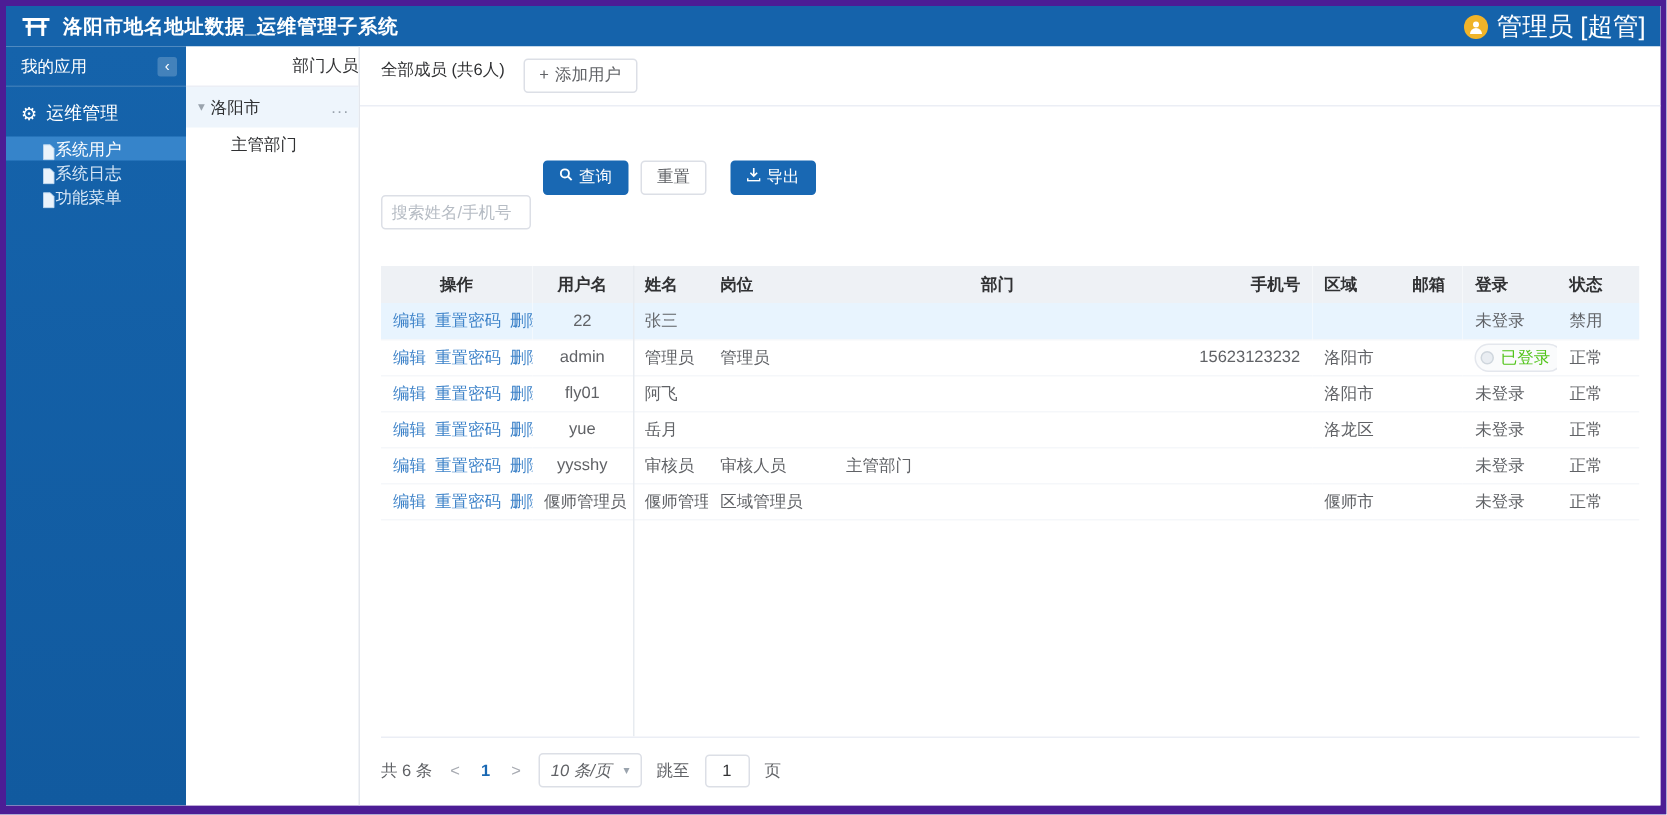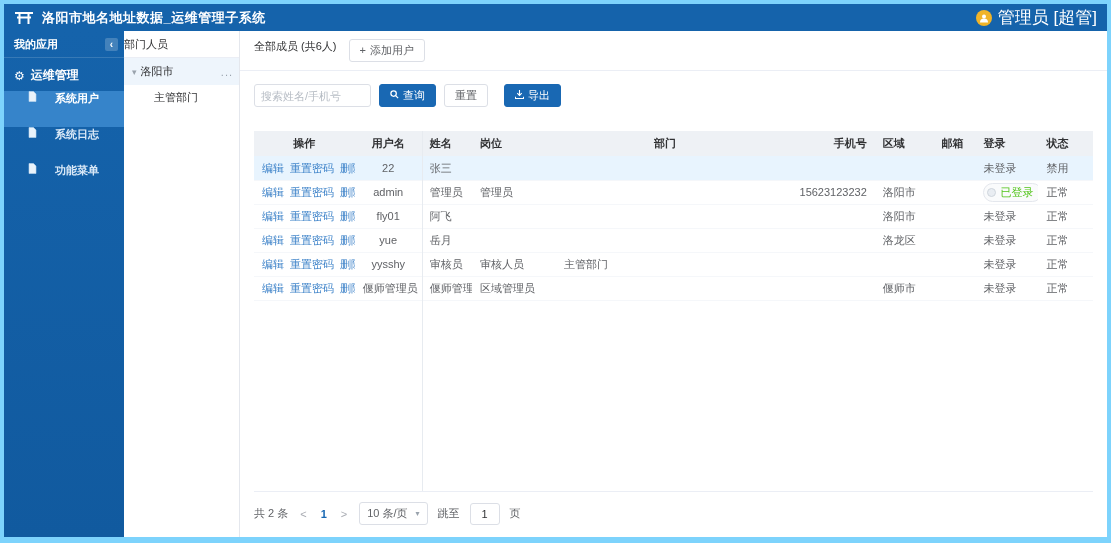--- a/index.html
+++ b/index.html
@@ -1,56 +1,56 @@
 <!DOCTYPE html>
 <html><head>
 <meta charset="utf-8">
 <style>
   * { box-sizing: border-box; margin: 0; padding: 0; }
   body { font-family: "Liberation Sans", "DejaVu Sans", sans-serif; background:#9db8d2; }
-  .frame { width:1111px; height:543px; background:#7dd3fc; padding:4px 4px 6px 4px; }
+  .frame { width:1111px; height:543px; background:#4c1d95; padding:4px 4px 6px 4px; }
   .app { width:100%; height:100%; display:flex; flex-direction:column; background:#fff; overflow:hidden; }
 
   
   .topbar { height:27px; background:#1563ab; display:flex; align-items:center; padding:0 10px; color:#fff; flex:0 0 auto; }
   .logo { display:flex; align-items:center; margin-right:8px; }
   .app-title { font-size:13px; font-weight:bold; letter-spacing:.5px; }
   .top-right { margin-left:auto; display:flex; align-items:center; gap:6px; font-size:17px; }
   .avatar { width:16px; height:16px; border-radius:50%; background:#f0b429; display:flex; align-items:center; justify-content:center; }
 
   
   .layout { flex:1; display:flex; min-height:0; }
 
   
-  .sidebar { width:120px; background:linear-gradient(#1563ab,#115a9f); color:#dce9f7; flex:0 0 auto; font-size:11px;font-weight:bold; }
+  .sidebar { width:120px; background:linear-gradient(#1563ab,#115a9f); color:#dce9f7; flex:0 0 auto; font-size:11px; }
   .side-head { height:27px; display:flex; align-items:center; justify-content:space-between; padding:0 6px 0 10px; color:#fff; border-bottom:1px solid rgba(255,255,255,.15); }
   .collapse-btn { width:13px; height:13px; background:rgba(255,255,255,.2); border-radius:2px; display:flex; align-items:center; justify-content:center; font-size:10px; cursor:pointer; color:#fff; }
   .side-group { display:flex; align-items:center; gap:6px; padding:9px 0 7px 10px; color:#fff; font-size:12px; }
   .gear { font-size:12px; line-height:1; }
-  .side-item { height:36px; display:flex; align-items:flex-start; gap:18px; padding-left:24px; cursor:pointer; color:#d9e8f7; }
+  .side-item { height:16px; display:flex; align-items:flex-end; gap:0; padding-left:24px; cursor:pointer; color:#d9e8f7; }
   .side-item.active { background:#3684ca; color:#fff; }
   .doc-ic { display:flex; }
 
   
   .treepanel { width:116px; background:#fff; border-right:1px solid #e4e7ed; flex:0 0 auto; font-size:11px; color:#303133; }
-  .tree-title { height:27px; line-height:27px; border-bottom:1px solid #ebeef5; }
+  .tree-title { height:27px; line-height:27px; padding-left:10px; border-bottom:1px solid #ebeef5;text-align:right; }
   .tree-node { height:27px; display:flex; align-items:center; gap:4px; padding:0 6px 0 8px; background:#eef5fc; cursor:pointer; }
   .tree-node .caret { color:#9aa3ad; font-size:9px; }
   .tree-node .lbl { flex:1; }
   .tree-more { color:#9aa3ad; letter-spacing:1px; cursor:pointer; }
   .tree-child { height:25px; line-height:25px; padding-left:30px; cursor:pointer; }
 
   
   .main { flex:1; display:flex; flex-direction:column; background:#fff; min-width:0; }
   .members-bar { flex:0 0 auto; display:flex; gap:12px; padding:8px 14px; border-bottom:1px solid #ebeef5; font-size:11px; color:#303133; }
   .btn { font-size:11px; border-radius:3px; padding:4px 10px; cursor:pointer; display:inline-flex; align-items:center; gap:4px; border:1px solid transparent; line-height:1.2; }
   .btn-plain { background:#fff; border-color:#dcdfe6; color:#606266; }
   .btn-primary { background:#1968b3; border-color:#1968b3; color:#fff; }
   .searchbar { flex:0 0 auto; display:flex; align-items:center; gap:8px; padding:13px 14px 2px; }
-  .search-input { width:117px; height:23px; border:1px solid #dcdfe6; border-radius:3px; padding:0 6px; font-size:11px; color:#303133; font-family:inherit; }
+  .search-input { width:100px; height:23px; border:1px solid #dcdfe6; border-radius:3px; padding:0 6px; font-size:11px; color:#303133; font-family:inherit;margin-top:46px; }
   .search-input::placeholder { color:#b6bcc4; }
   .export-gap { margin-left:8px; }
 
   
   .table-wrap { flex:1; display:flex; flex-direction:column; margin:22px 14px 0; min-height:0; }
   .table-area { flex:1; position:relative; border-bottom:1px solid #ebeef5; overflow:hidden; }
   .vline { position:absolute; top:0; bottom:0; left:20%; width:1px; background:#e7ebf0; }
   table { width:100%; border-collapse:collapse; table-layout:fixed; font-size:11px; }
   th { background:#eef1f5; color:#303133; font-weight:bold; height:25px; padding:0 8px; white-space:nowrap; overflow:hidden;margin-top:12px; }
   td { height:24px; padding:0 8px; color:#606266; white-space:nowrap; overflow:hidden; border-bottom:1px solid #f5f7fa; }
@@ -58,21 +58,21 @@
   .al { text-align:left; } .ac { text-align:center; } .ar { text-align:right; }
   a.op { color:#3e83c9; text-decoration:none; cursor:pointer; margin-right:6px; }
   a.op:last-child { margin-right:0; }
   .login-pill { display:inline-flex; align-items:center; gap:4px; border:1px solid #e4e7ed; background:#fafbfc; border-radius:10px; padding:1px 8px 1px 3px; color:#52c41a; cursor:pointer; }
   .login-pill .dot { width:9px; height:9px; border-radius:50%; background:#e9edf2; border:1px solid #cfd6dd; }
 
   
   .pager { flex:0 0 auto; display:flex; align-items:center; gap:10px; padding:10px 0 12px; font-size:11px; color:#606266; }
   .pg-btn { cursor:pointer; color:#a8abb2; padding:0 2px; }
   .pg-num { color:#1968b3; font-weight:bold; cursor:pointer; padding:0 2px; }
-  .pg-select { display:inline-flex; align-items:center; gap:8px; border:1px solid #dcdfe6; border-radius:3px; padding:3px 7px; cursor:pointer; color:#606266; }
+  .pg-select { display:inline-flex; align-items:center; gap:8px; border:1px solid #dcdfe6; border-radius:3px; padding:3px 7px; cursor:pointer; color:#606266;font-style:italic; }
   .pg-select .chev { font-size:8px; color:#9aa3ad; }
   .jump-input { width:30px; height:22px; border:1px solid #dcdfe6; border-radius:3px; text-align:center; font-size:11px; color:#303133; font-family:inherit; }
 </style>
 </head>
 <body>
 
 <div class="frame">
   <div class="app">
 
     <div class="topbar">
@@ -277,21 +277,21 @@
                     <td class="al">偃师市</td>
                     <td class="al"></td>
                     <td class="al">未登录</td>
                     <td class="al">正常</td>
                   </tr>
                 </tbody>
             </table>
           </div>
 
           <div class="pager">
-            <span>共 2 条</span>
+            <span>共 6 条</span>
             <span class="pg-btn">&lt;</span>
             <span class="pg-num">1</span>
             <span class="pg-btn">&gt;</span>
             <span class="pg-select">
               <span>10 条/页</span>
               <span class="chev">▾</span>
             </span>
             <span>跳至</span>
             <input class="jump-input" value="1" style="">
             <span>页</span>

